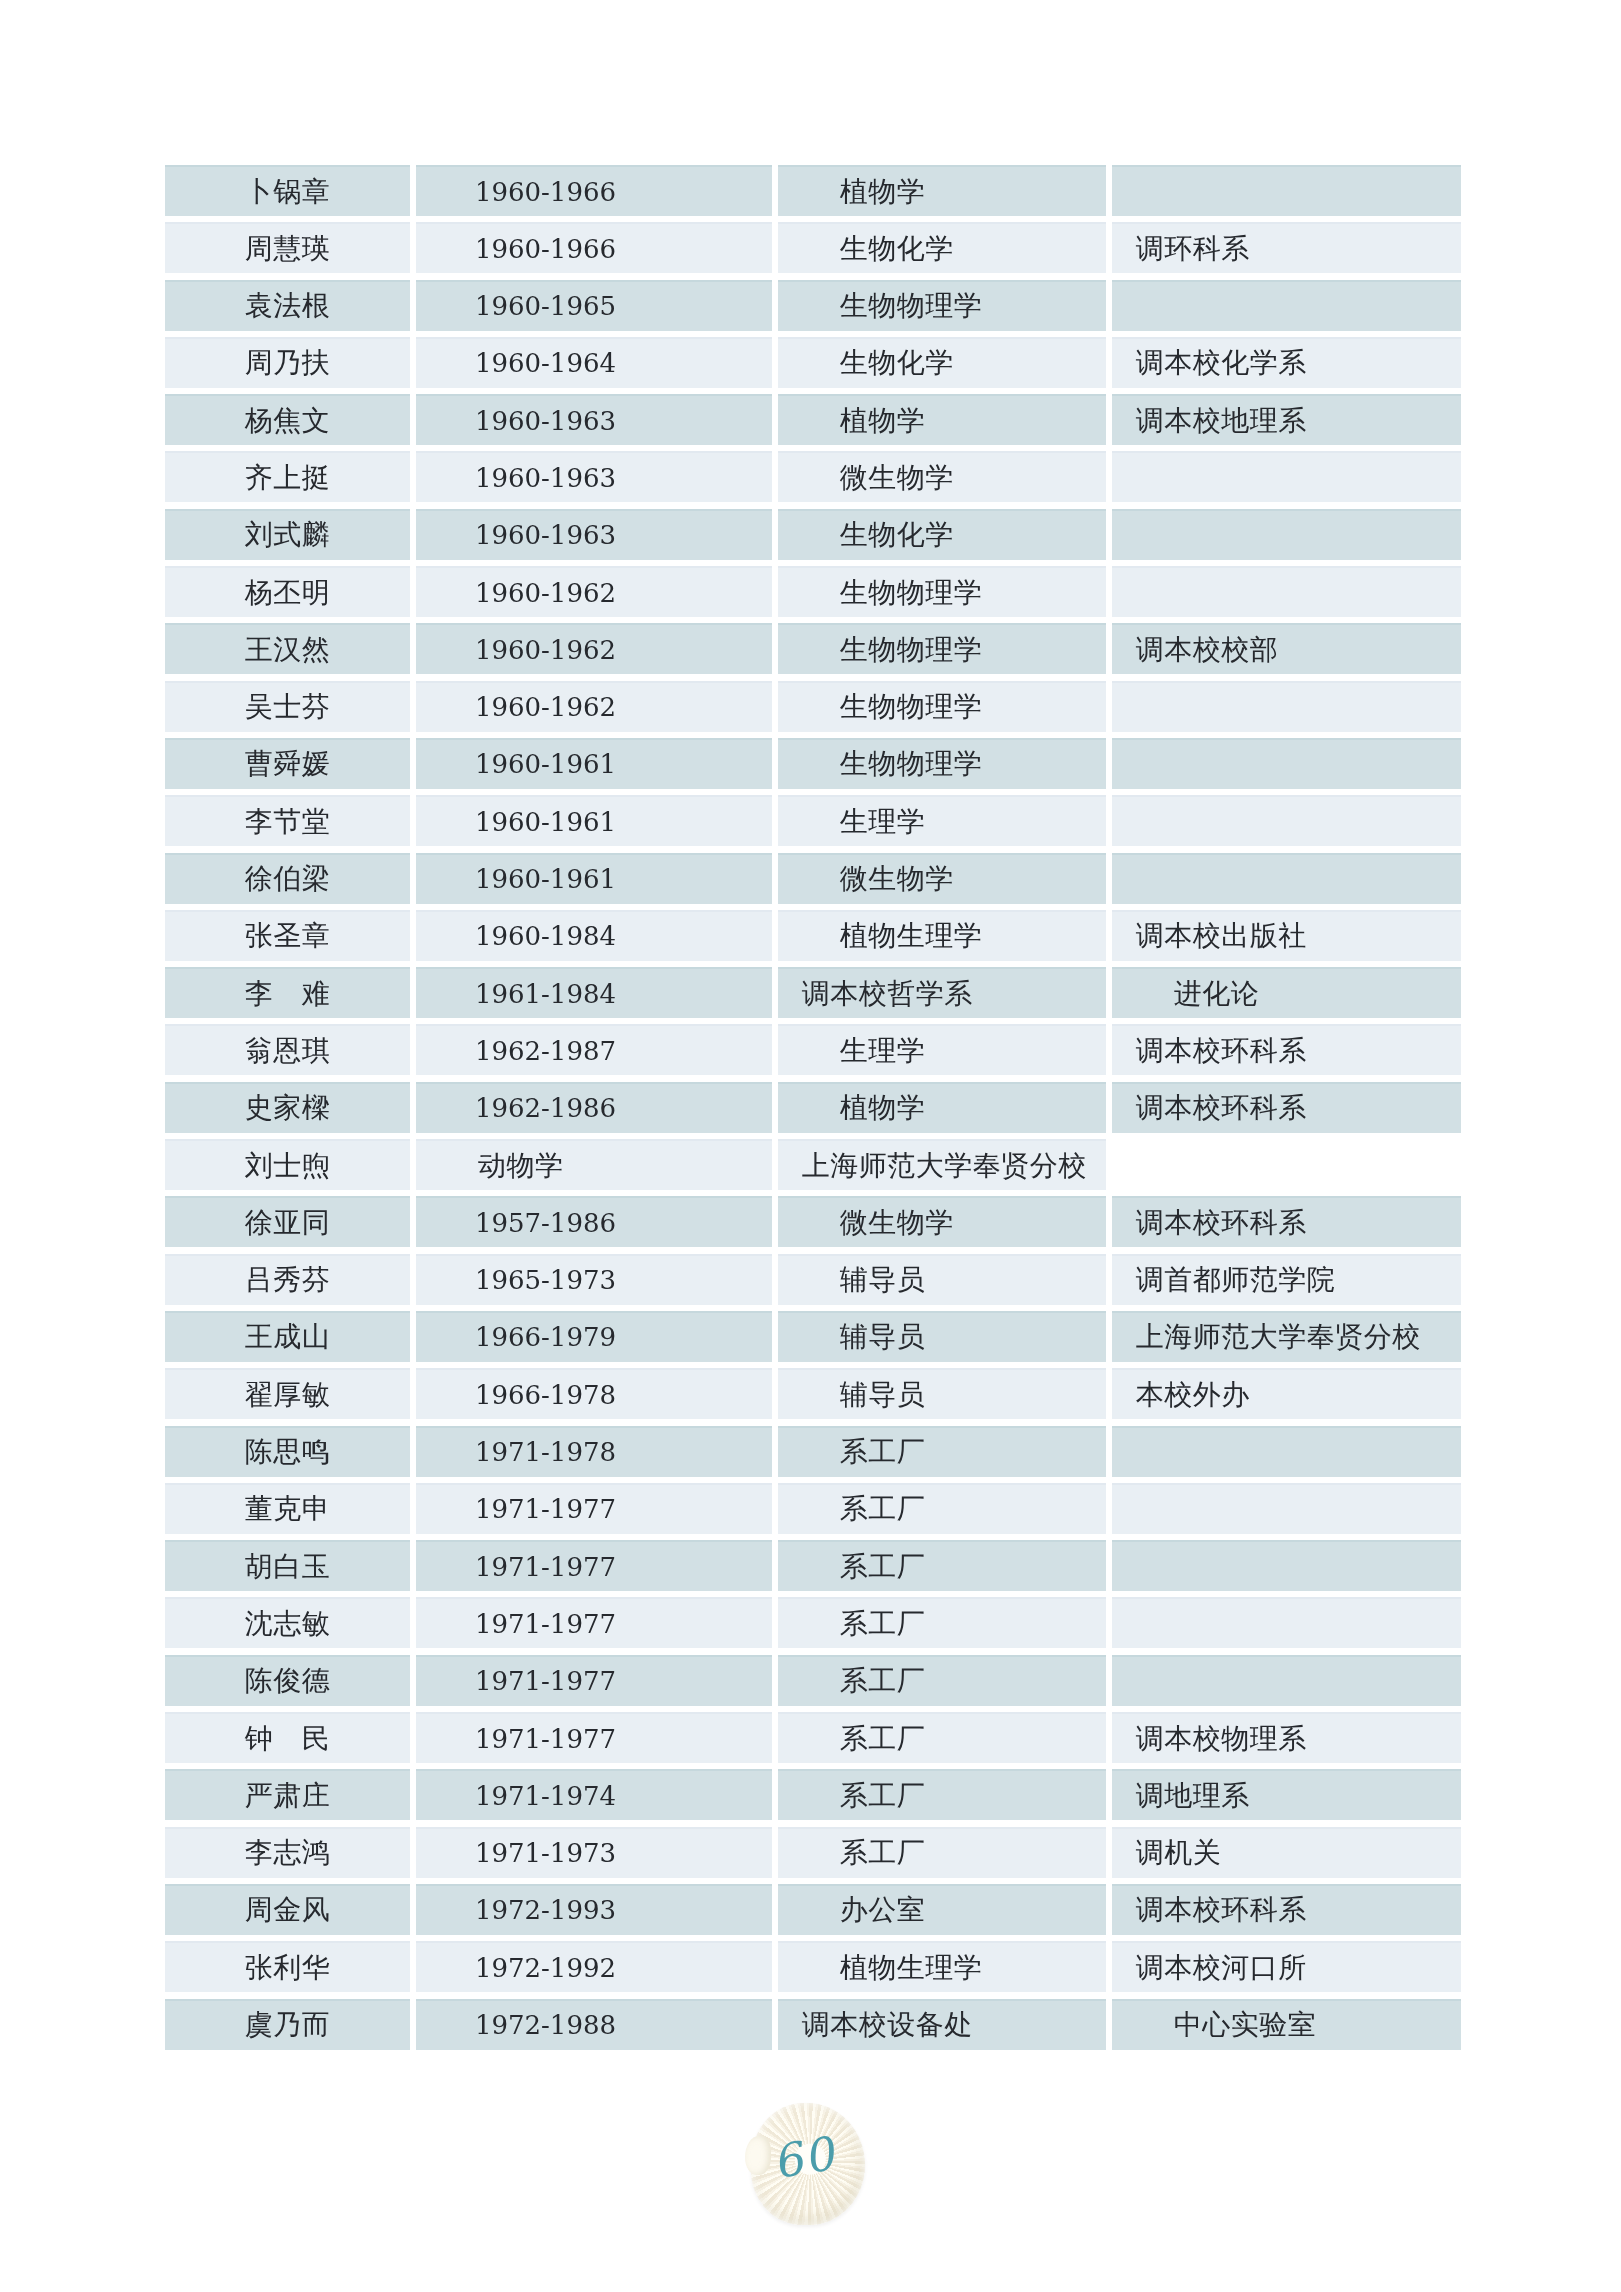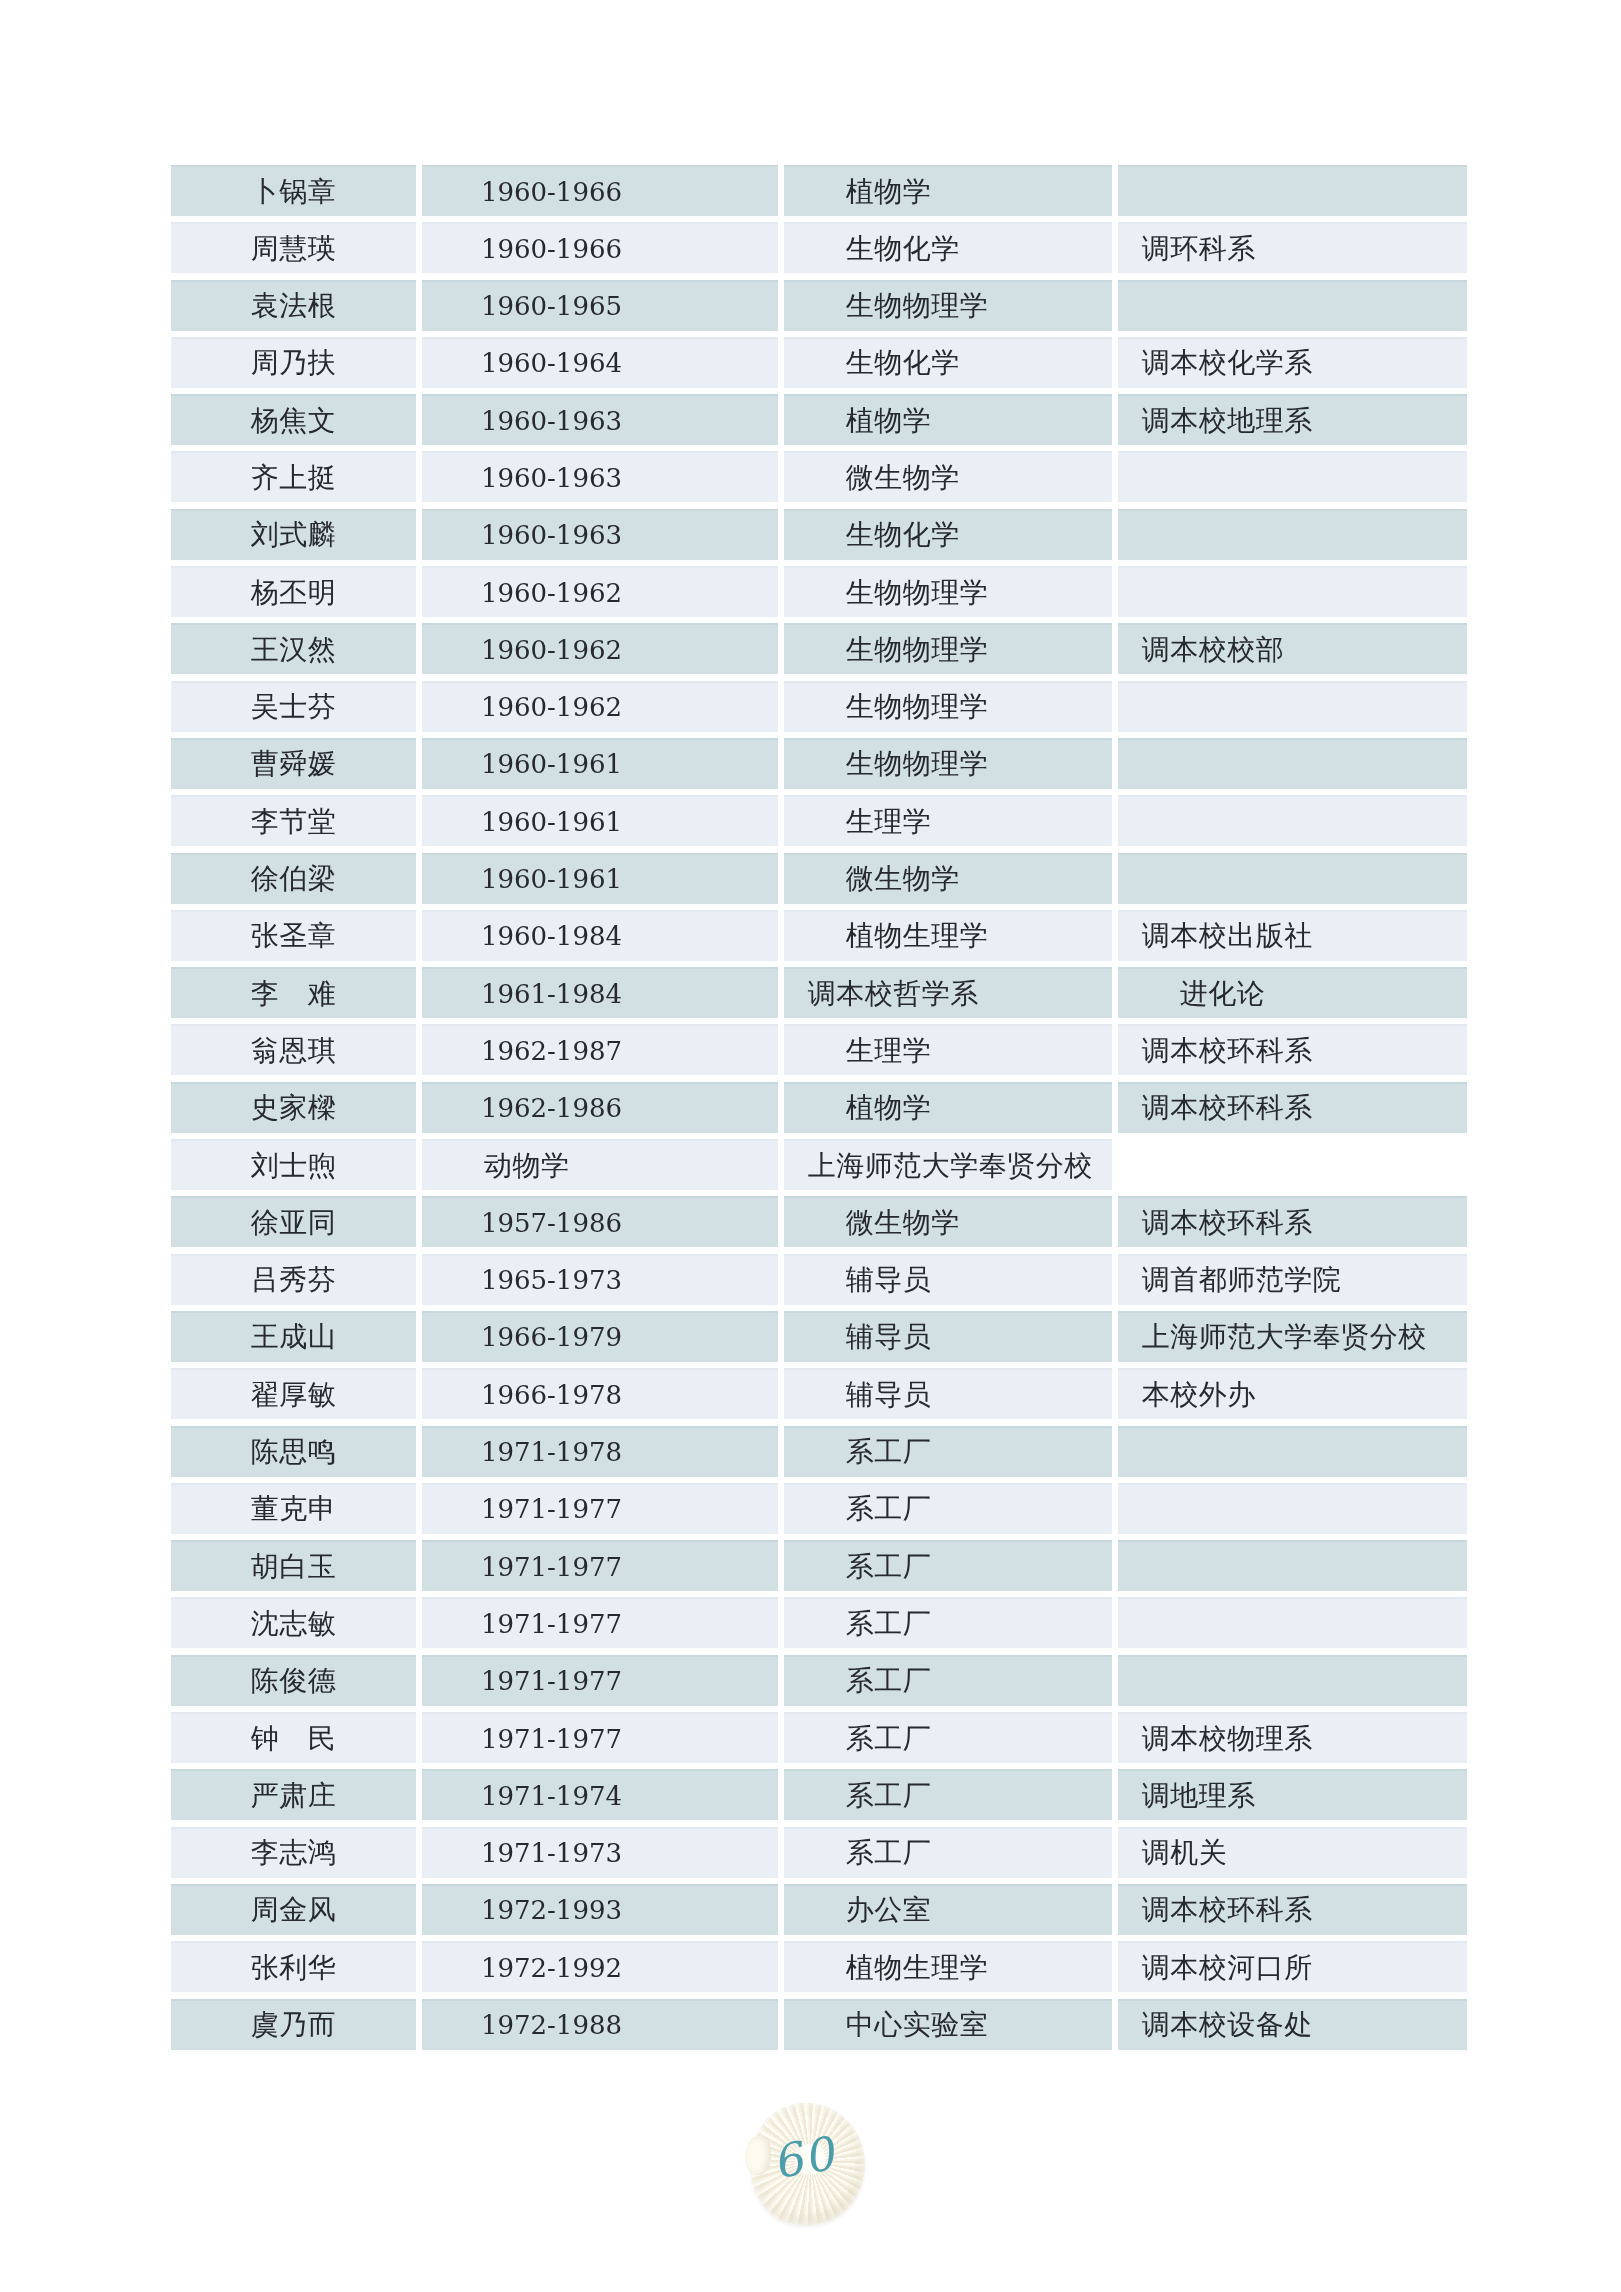--- a/index.html
+++ b/index.html
@@ -10,21 +10,20 @@
     font-family:"DejaVu Serif","Liberation Serif",serif;
     overflow:hidden;
   }
   .roster-table{
     position:absolute;
     left:165px;top:165px;
     width:1296px;
     display:flex;
     flex-direction:column;
     gap:6.3px;
-    margin-left:6px;
   }
   .table-row{
     display:grid;
     grid-template-columns:245px 356px 328px 349px;
     column-gap:5.9px;
     height:51px;
   }
   .table-row.dark  .cell{background:#d2e0e4;border-top:2px solid #c6d8dd;}
   .table-row.light .cell{background:#e9eff4;border-top:2px solid #e2e9f0;}
   .cell{
@@ -298,22 +297,22 @@
     <div class="table-row light">
       <div class="cell name">张利华</div>
       <div class="cell years">1972-1992</div>
       <div class="cell subject">植物生理学</div>
       <div class="cell remark">调本校河口所</div>
     </div>
 
     <div class="table-row dark">
       <div class="cell name">虞乃而</div>
       <div class="cell years">1972-1988</div>
+      <div class="cell remark">调本校设备处</div>
       <div class="cell subject">中心实验室</div>
-      <div class="cell remark">调本校设备处</div>
     </div>
   </div>
 
 <div class="page-footer">
   <div class="shell">
     <span class="page-number">60</span>
   </div>
 </div>
 
 

